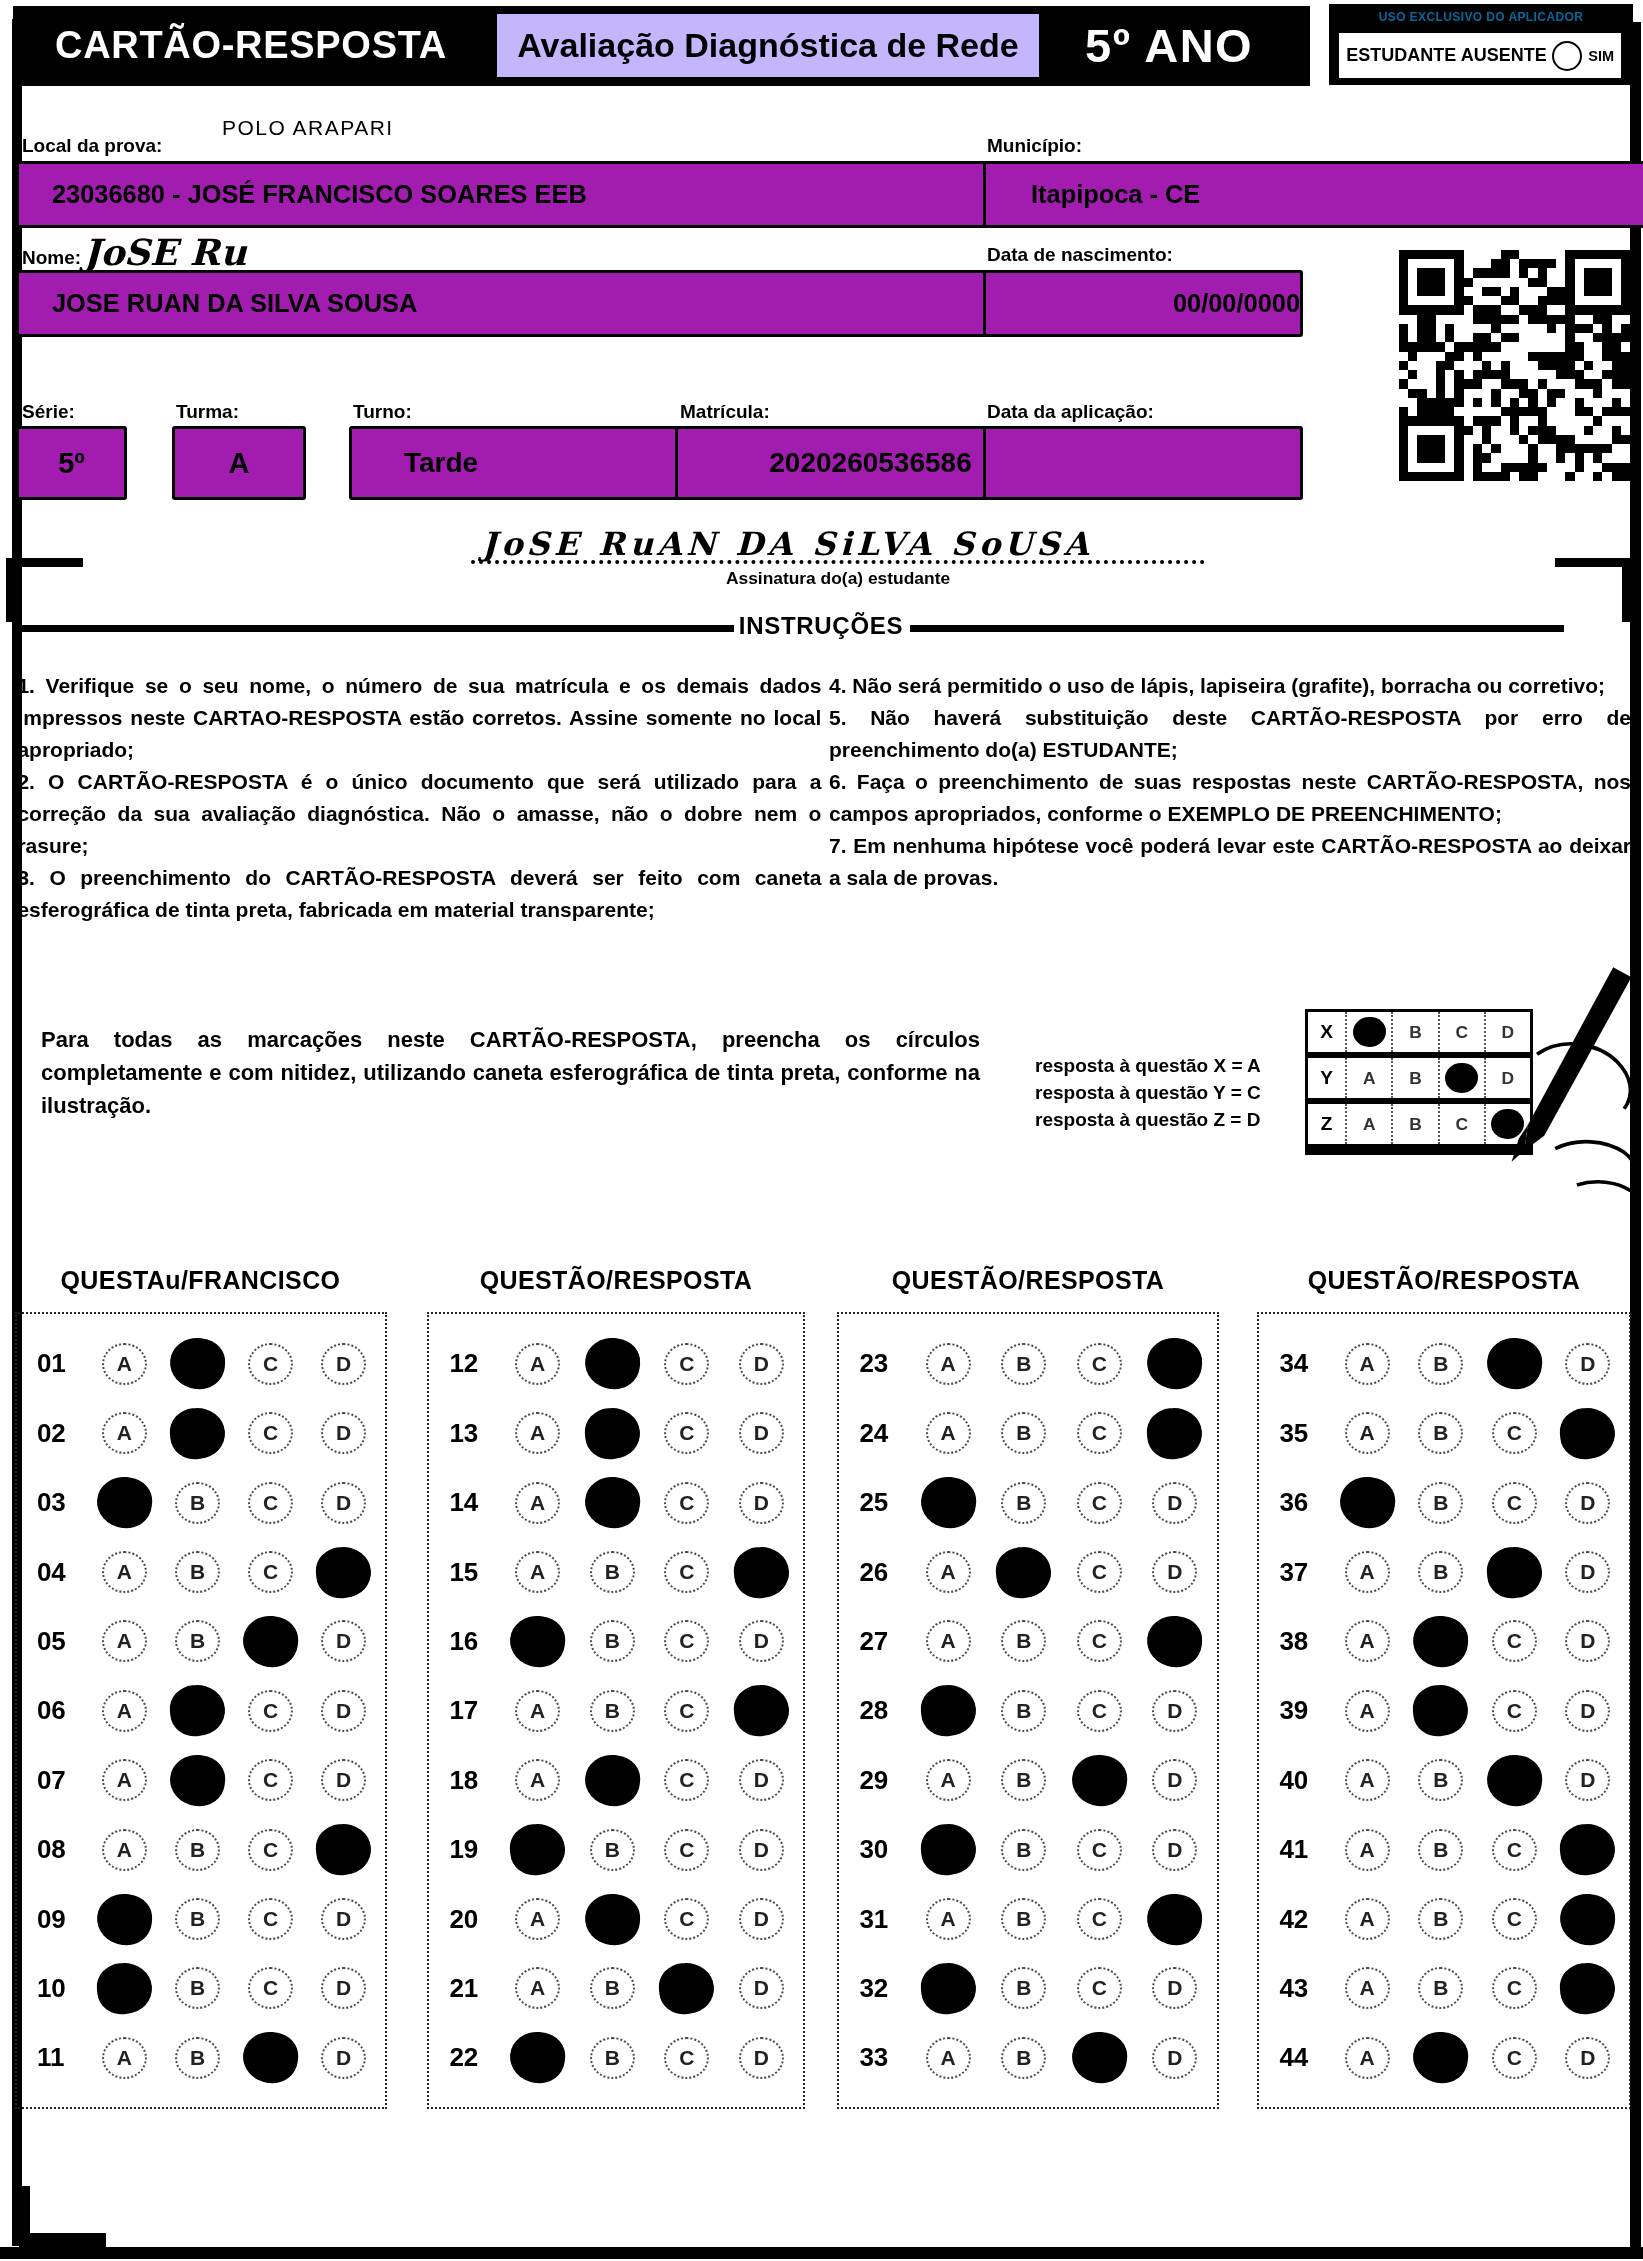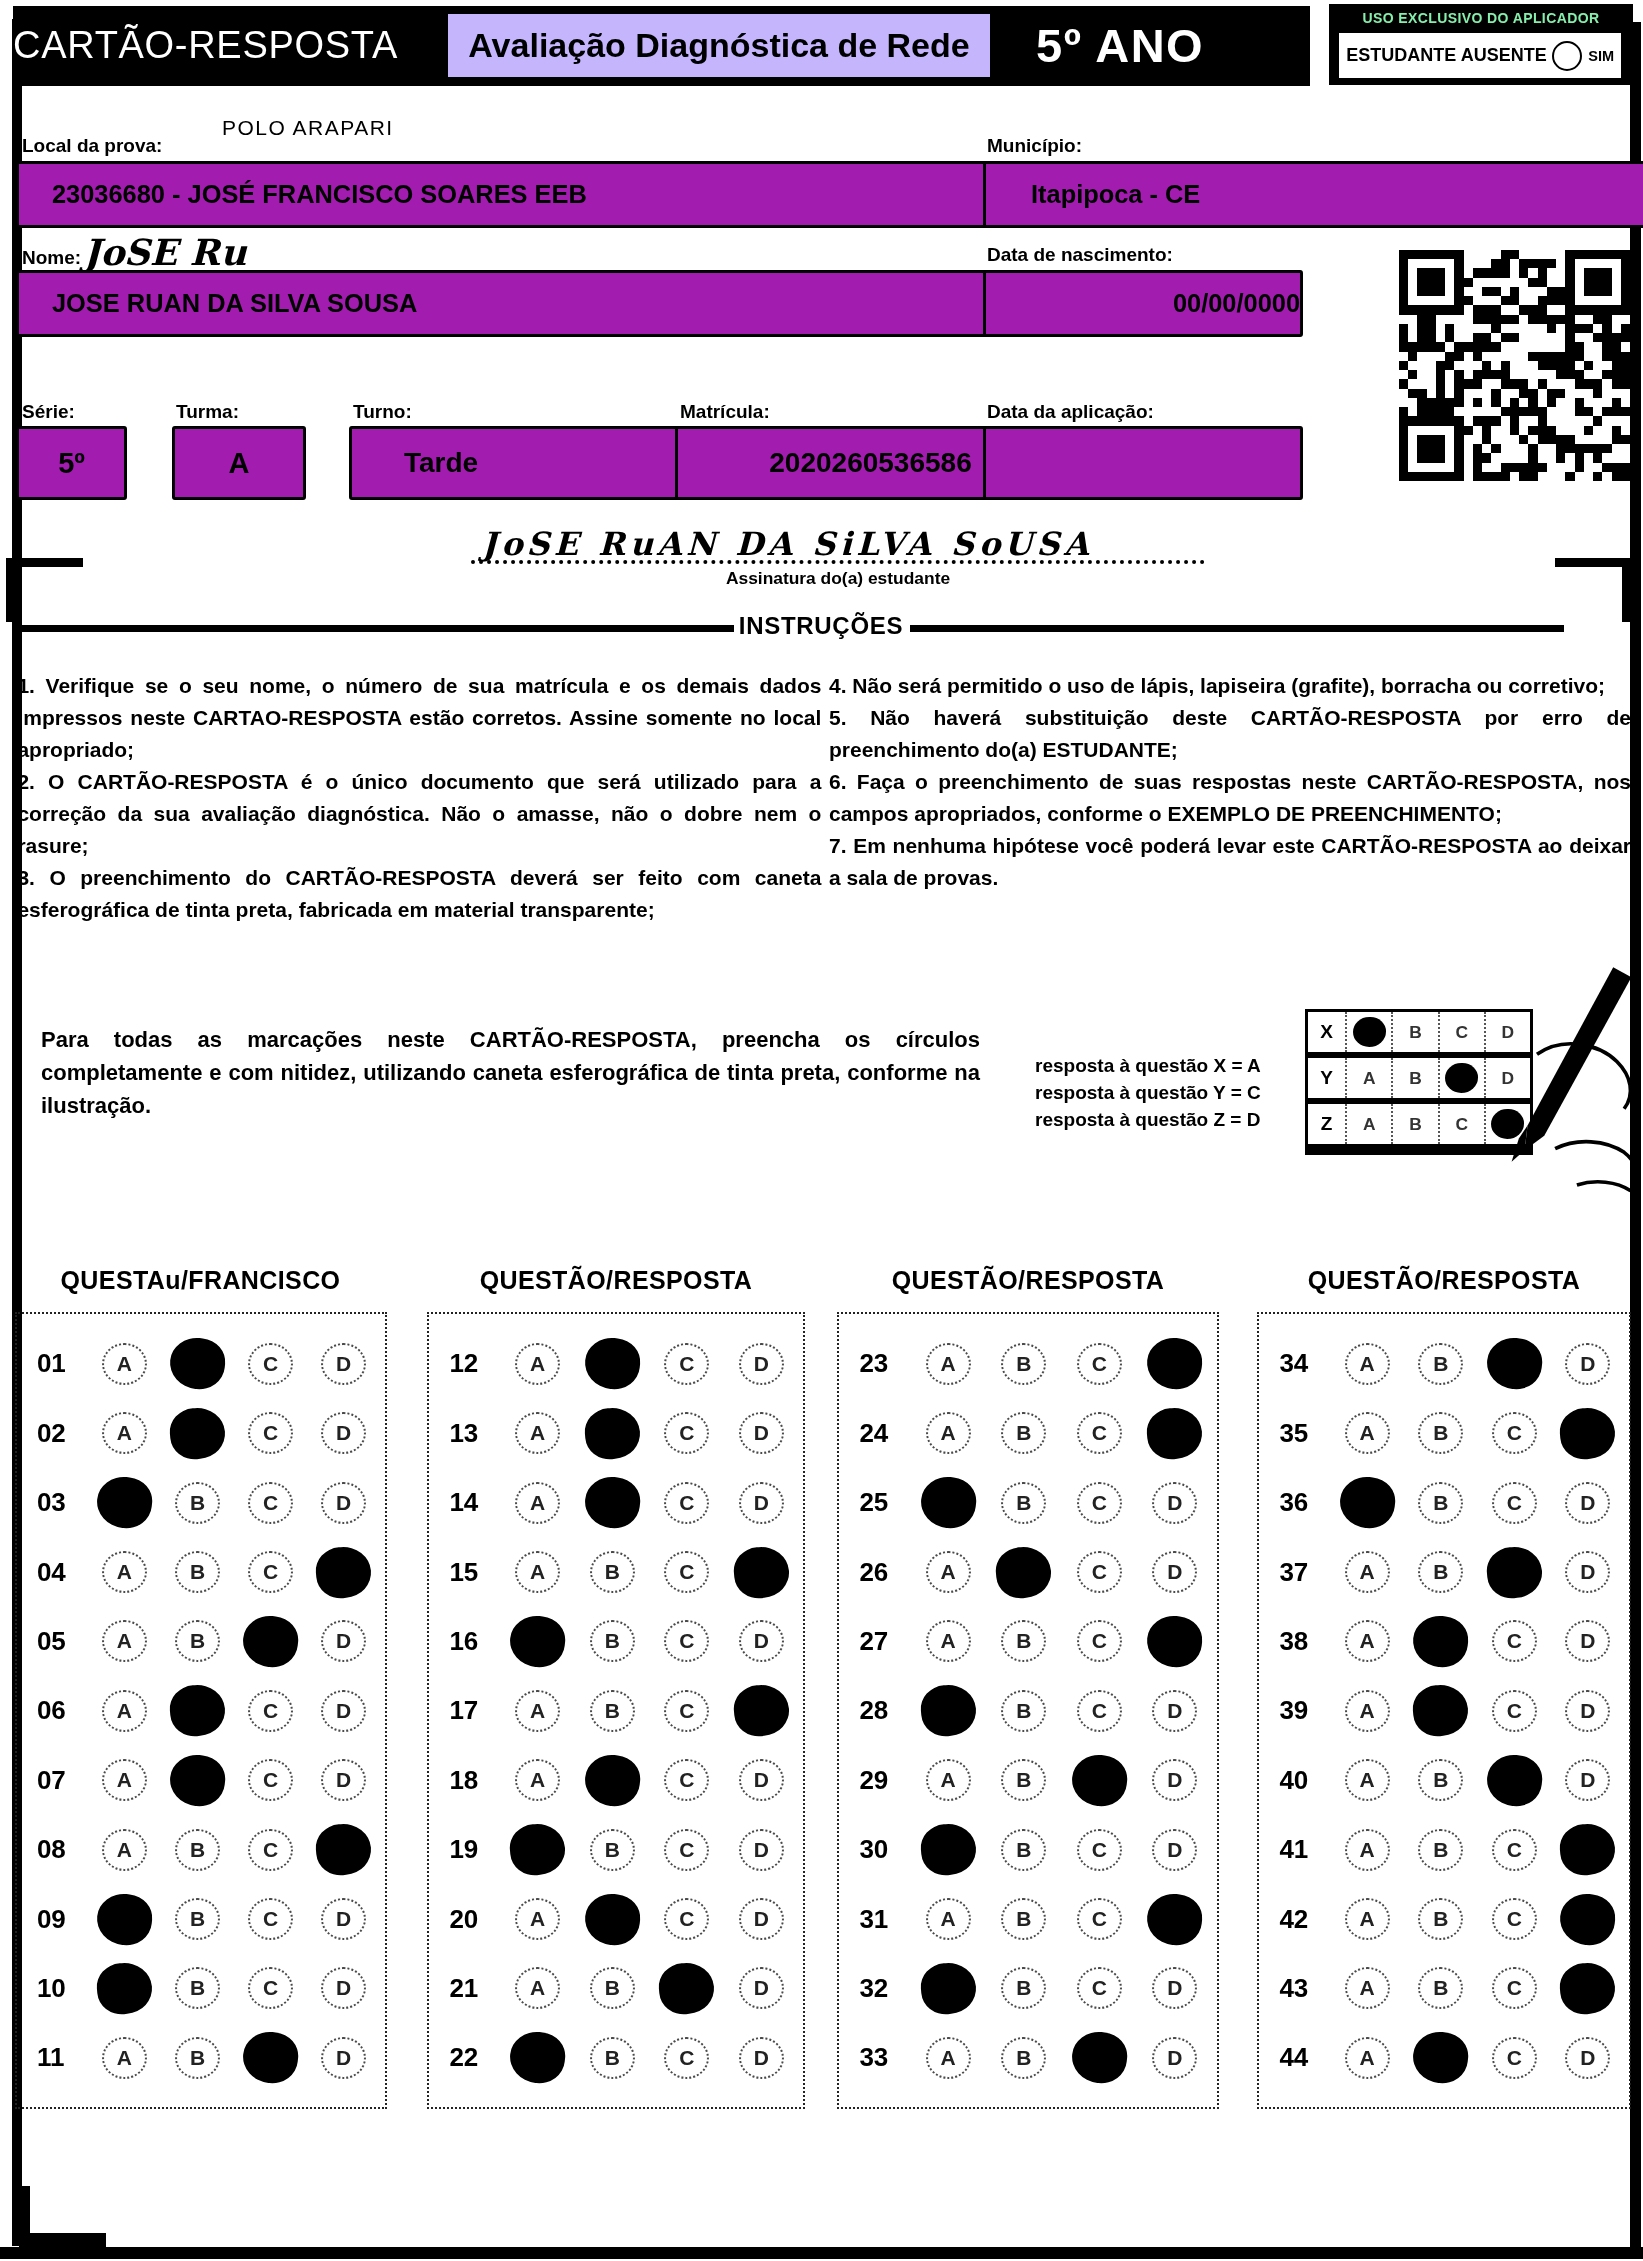--- a/index.html
+++ b/index.html
@@ -8,26 +8,26 @@
 
   
   .bar-left{position:absolute;left:11.6px;top:19px;width:10.2px;height:2227px;background:#000;}
   .bar-right{position:absolute;left:1630px;top:22px;width:11px;height:2231px;background:#000;}
   .bar-bottom{position:absolute;left:0;top:2247px;width:1643px;height:12.4px;background:#000;}
   .corner-bl-v{position:absolute;left:19px;top:2186px;width:11px;height:63px;background:#000;}
   .corner-bl-h{position:absolute;left:19px;top:2233px;width:87px;height:14.5px;background:#000;}
 
   
   .hdr-bar{position:absolute;left:13px;top:5.8px;width:1297px;height:80px;background:#000;display:flex;align-items:center;}
-  .hdr-title{color:#fff;font-weight:400;font-size:38px;letter-spacing:0.7px;}
+  .hdr-title{color:#fff;font-weight:700;font-size:38px;letter-spacing:0.7px;margin-left:42px;}
   .hdr-exam{background:#c4b5fd;border:2.9px solid #000;height:63px;margin-left:48px;display:flex;align-items:center;
             padding:0 20.4px;font-weight:700;font-size:34px;}
   .hdr-grade{color:#fff;font-weight:700;font-size:47px;margin-left:44px;letter-spacing:1.5px;}
   .uso-box{position:absolute;left:1329px;top:4.4px;width:304px;height:81px;background:#000;}
-  .uso-label{color:#86efac;font-weight:700;font-size:14px;text-align:center;margin-top:5.8px;letter-spacing:0.4px;}
+  .uso-label{color:#0369a1;font-weight:700;font-size:12px;text-align:center;margin-top:5.8px;letter-spacing:0.4px;}
   .uso-inner{position:absolute;left:10.2px;top:29px;width:282px;height:45px;background:#fff;
              display:flex;align-items:center;justify-content:center;gap:5.8px;}
   .uso-inner .txt{font-weight:700;font-size:18px;}
   .uso-circle{width:26px;height:26px;border:2.2px solid #000;border-radius:50%;}
   .uso-sim{font-weight:700;font-size:14.5px;}
 
   
   .flabel{position:absolute;font-weight:700;font-size:19px;}
   .fbox{position:absolute;border:3.6px solid #000;border-radius:2.9px;background:#a21caf;
         display:flex;align-items:center;font-weight:700;font-size:25.4px;}

